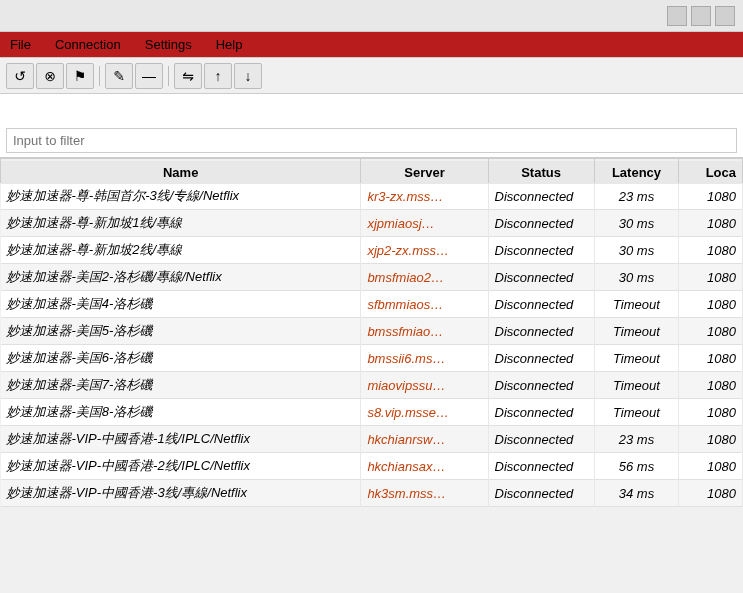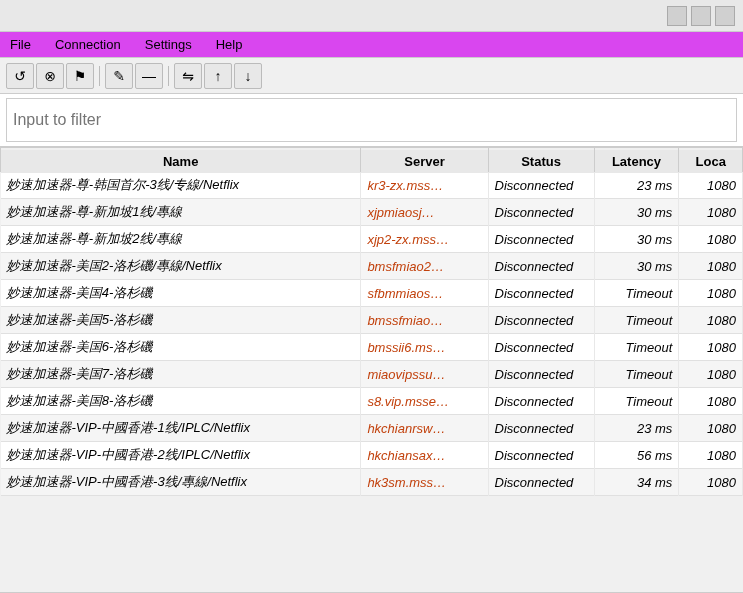--- a/index.html
+++ b/index.html
@@ -36,21 +36,21 @@
       background: #d0d0d0;
       border: 1px solid #aaa;
       cursor: pointer;
       display: flex;
       align-items: center;
       justify-content: center;
       font-size: 11px;
     }
 
     .menu-bar {
-      background: #d946ef;
+      background: #b91c1c;
       border-bottom: 1px solid #ccc;
       display: flex;
       align-items: center;
       padding: 2px 4px;
       height: 26px;
       gap: 12px;
     }
     .menu-item {
       padding: 2px 6px;
       cursor: pointer;
@@ -85,25 +85,26 @@
       margin: 0 3px;
     }
 
     .filter-bar {
       padding: 4px 6px;
       background: #fff;
       border-bottom: 1px solid #ccc;
     }
     .filter-input {
       width: 100%;
-      padding: 12px 6px;
+      padding: 4px 6px;
       border: 1px solid #ccc;
-      font-size: 16px;
+      font-size: 13px;
       background: #fff;
       color: #888;
+      margin-top: 30px;
     }
 
     .table-container {
       height: calc(593px - 32px - 26px - 36px - 34px - 20px);
       overflow-y: auto;
       overflow-x: auto;
       position: relative;
     }
     table {
       width: 100%;
@@ -118,39 +119,39 @@
       font-weight: bold;
       font-size: 13px;
       position: sticky;
       top: 2px;
       z-index: 1;
     }
     thead th.col-name { width: 340px; text-align: center; }
     thead th.col-server { width: 120px; text-align: center; }
     thead th.col-status { width: 100px; text-align: center; }
     thead th.col-latency { width: 80px; text-align: center; }
-    thead th.col-local { width: 60px; text-align: center; }
+    thead th.col-local { width: 60px; text-align: right; }
 
     tbody tr {
       border-bottom: 1px solid #e0e0e0;
       font-style: italic;
     }
     tbody tr:nth-child(even) { background: #f5f5f5; }
     tbody tr:nth-child(odd) { background: #ffffff; }
 
     td {
       padding: 4px 6px;
       font-size: 13px;
       border-right: 1px solid #e8e8e8;
       white-space: nowrap;
     }
     td.col-name { text-align: left; }
     td.col-server { text-align: left; color: #c2410c; }
     td.col-status { text-align: left; }
-    td.col-latency { text-align: right; }
+    td.col-latency { text-align: center; }
     td.col-local { text-align: right; }
 
     .scrollbar-area {
       height: 16px;
       background: #f0f0f0;
       border-top: 1px solid #ccc;
       display: flex;
       align-items: center;
       justify-content: space-between;
       padding: 0 2px;

